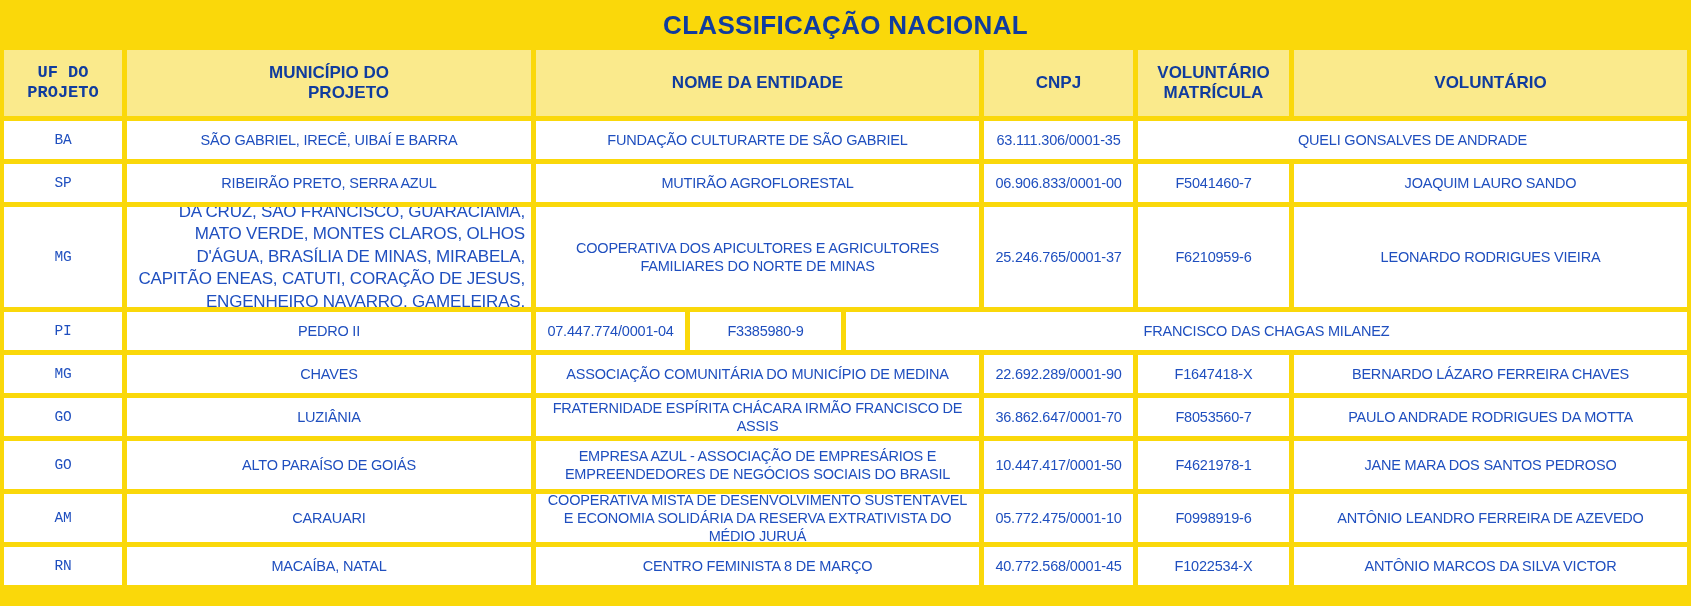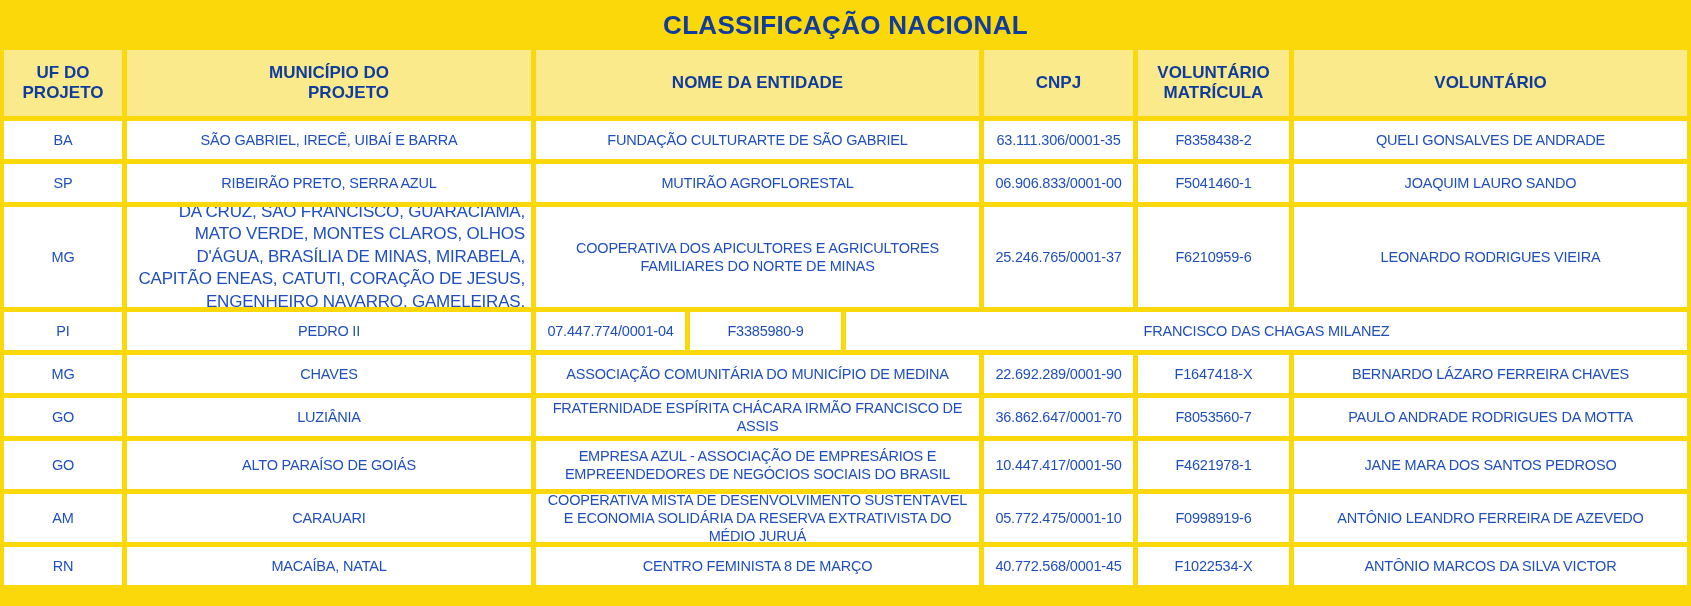--- a/index.html
+++ b/index.html
@@ -88,21 +88,21 @@
     font-family: "Liberation Sans Narrow", "Liberation Sans", sans-serif;
     letter-spacing: -0.2px;
     overflow: hidden;
   }
   .data-cell.muni-long {
     font-size: 17px;
     line-height: 1.32;
   }
 
   
-  .c0 { flex: 0 0 118px; }
+  .c0 { flex: 0 0 118px; font-family: Liberation Mono, monospace; }
   .c1 { flex: 0 0 404px; text-align: right; }
   .c2 { flex: 0 0 443px; justify-content: center; }
   .c3 { flex: 0 0 149px; }
   .c4 { flex: 0 0 151px; }
   .c5 { flex: 1 1 auto; }
 
   
   .h-std  { height: 38px; }
   .h-tall { height: 48px; }
   .h-mega { height: 100px; }
@@ -145,29 +145,28 @@
       <span>VOLUNTÁRIO</span>
     </div>
   </div>
 
   <div class="body-rows" id="body-rows">
       <div class="data-row h-std">
         <div class="data-cell c0">BA</div>
         <div class="data-cell c1">SÃO GABRIEL, IRECÊ, UIBAÍ E BARRA</div>
         <div class="data-cell c2">FUNDAÇÃO CULTURARTE DE SÃO GABRIEL</div>
         <div class="data-cell c3">63.111.306/0001-35</div>
-        <div class="data-cell c4">F8358438-2</div>
         <div class="data-cell c5">QUELI  GONSALVES DE ANDRADE</div>
       </div>
       <div class="data-row h-std">
         <div class="data-cell c0">SP</div>
         <div class="data-cell c1">RIBEIRÃO PRETO, SERRA AZUL</div>
         <div class="data-cell c2">MUTIRÃO AGROFLORESTAL</div>
         <div class="data-cell c3">06.906.833/0001-00</div>
-        <div class="data-cell c4">F5041460-1</div>
+        <div class="data-cell c4">F5041460-7</div>
         <div class="data-cell c5">JOAQUIM LAURO SANDO</div>
       </div>
       <div class="data-row h-mega">
         <div class="data-cell c0">MG</div>
         <div class="data-cell c1 muni-long">BOCAIÚVA, ITAMARANDIBA, PEDRAS DE MARIA DA CRUZ, SÃO FRANCISCO, GUARACIAMA, MATO VERDE, MONTES CLAROS, OLHOS D'ÁGUA, BRASÍLIA DE MINAS, MIRABELA, CAPITÃO ENEAS, CATUTI, CORAÇÃO DE JESUS, ENGENHEIRO NAVARRO, GAMELEIRAS, PINTÓPOLIS, JANUÁRIA.</div>
         <div class="data-cell c2">COOPERATIVA DOS APICULTORES E AGRICULTORES FAMILIARES DO NORTE DE MINAS</div>
         <div class="data-cell c3">25.246.765/0001-37</div>
         <div class="data-cell c4">F6210959-6</div>
         <div class="data-cell c5">LEONARDO RODRIGUES VIEIRA</div>
       </div>

